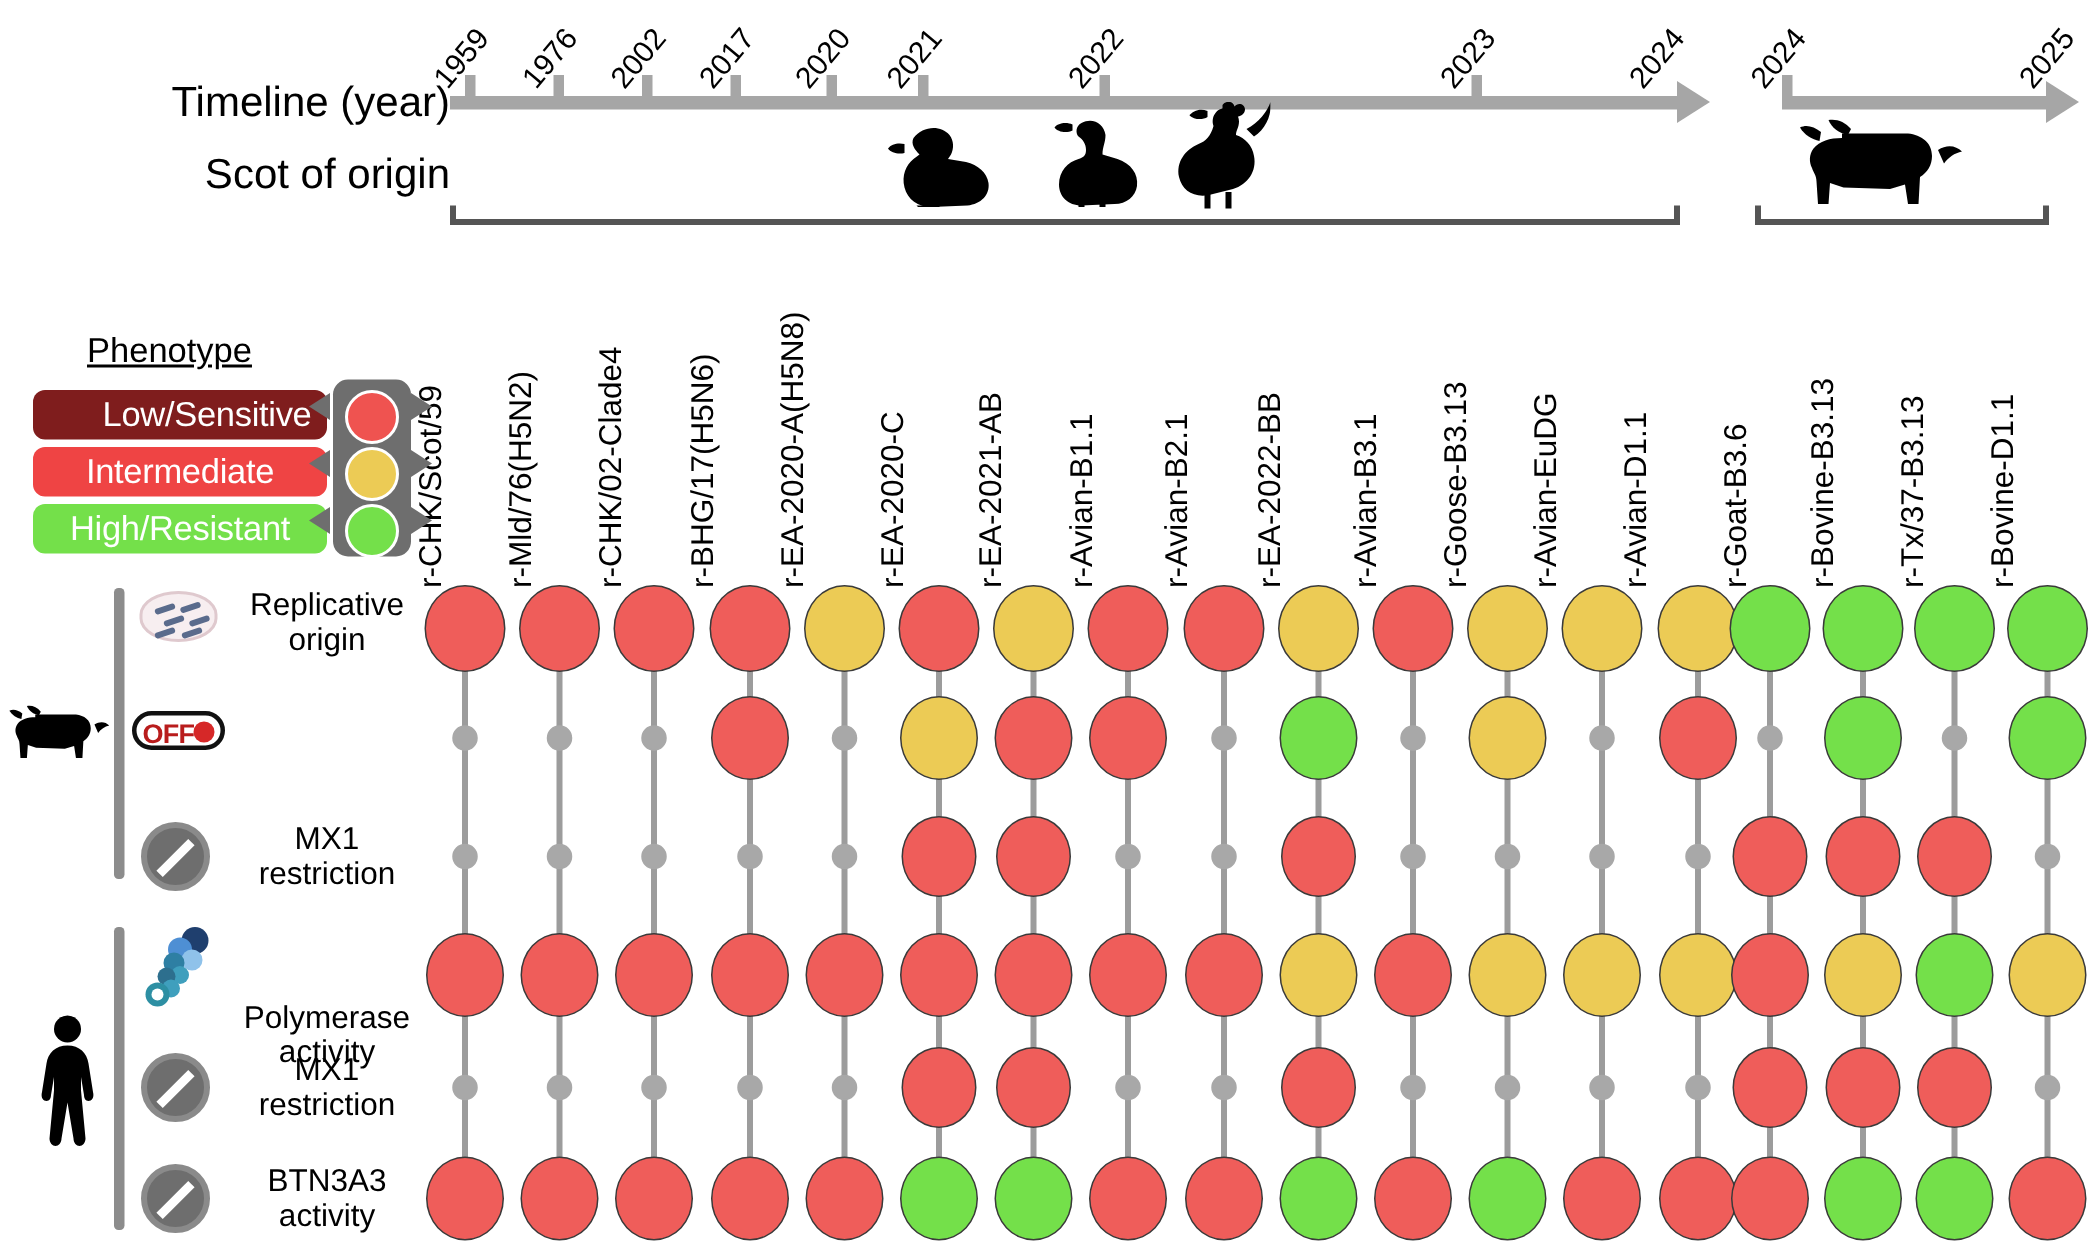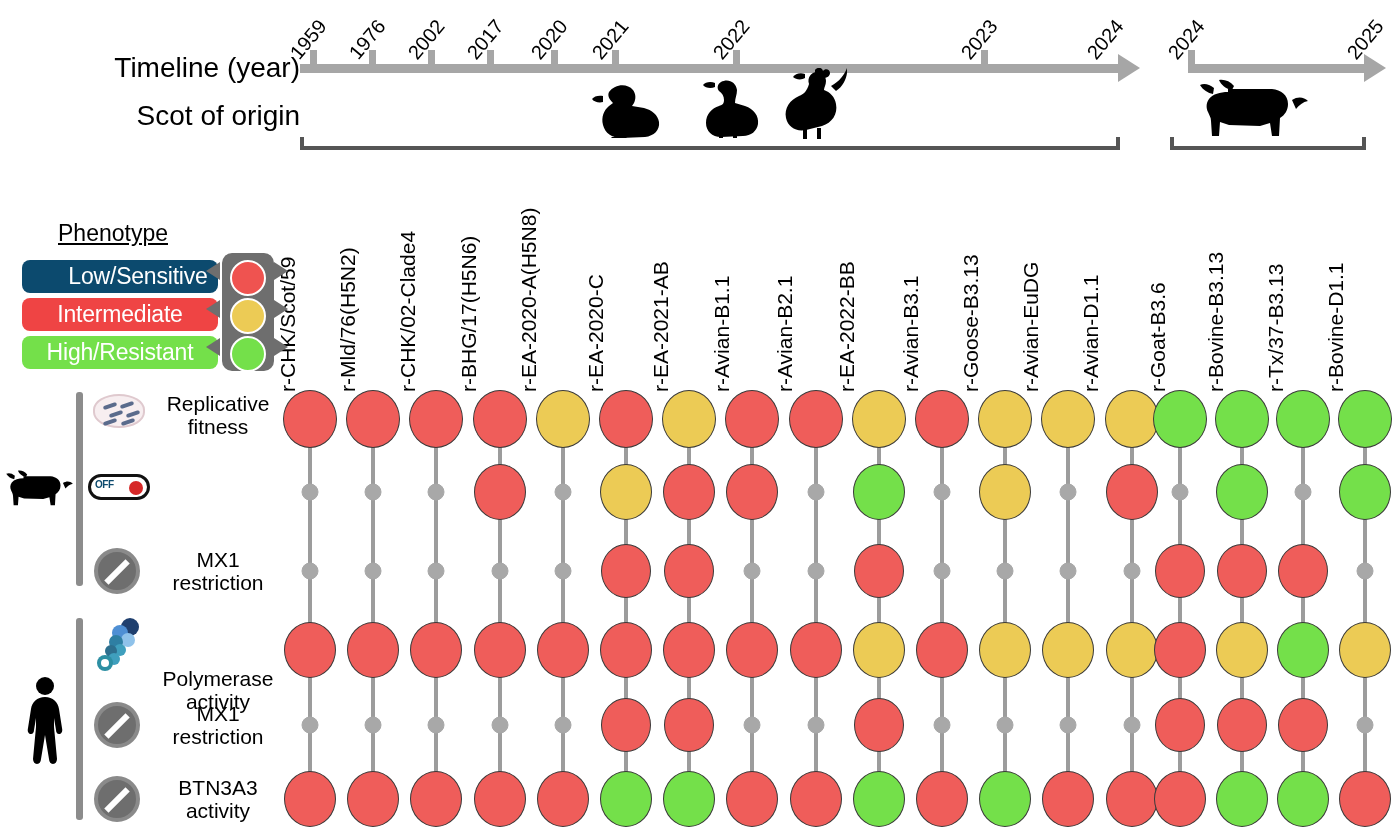--- a/index.html
+++ b/index.html
@@ -170,23 +170,23 @@
   .off-toggle {
     position: absolute;
     width: 62px; height: 26px;
     border: 3px solid #111;
     border-radius: 13px;
     background: #fff;
   }
   .off-toggle .txt {
     position: absolute;
     left: 4px; top: 2px;
-    font-size: 10px;
+    font-size: 18px;
     font-weight: bold;
-    color: #0c4a6e;
+    color: #b91c1c;
     letter-spacing: -0.5px;
   }
   .off-toggle .dot {
     position: absolute;
     right: 4px; top: 4px;
     width: 14px; height: 14px;
     border-radius: 50%;
     background: #d62828;
   }
   .dish-icon {
@@ -289,21 +289,21 @@
   <div class="col-label" style="left:983px;  top:368px;">r-Goose-B3.13</div>
   <div class="col-label" style="left:1043px; top:368px;">r-Avian-EuDG</div>
   <div class="col-label" style="left:1103px; top:368px;">r-Avian-D1.1</div>
   <div class="col-label" style="left:1170px; top:368px;">r-Goat-B3.6</div>
   <div class="col-label" style="left:1228px; top:368px;">r-Bovine-B3.13</div>
   <div class="col-label" style="left:1288px; top:368px;">r-Tx/37-B3.13</div>
   <div class="col-label" style="left:1348px; top:368px;">r-Bovine-D1.1</div>
 
   <div class="legend-title">Phenotype</div>
 
-  <div class="legend-chip" style="top:260px; background:#0c4a6e;padding-left:36px;">Low/Sensitive</div>
+  <div class="legend-chip" style="top:260px; background:#7f1d1d;padding-left:36px;">Low/Sensitive</div>
   <div class="legend-chip" style="top:298px; background:#ef4444;">Intermediate</div>
   <div class="legend-chip" style="top:336px; background:#74e04a;">High/Resistant</div>
 
   <div class="tl-light">
     <div class="tl-lamp" style="top:7px;  background:#ef5350;"></div>
     <div class="tl-lamp" style="top:45px; background:#eccb55;"></div>
     <div class="tl-lamp" style="top:83px; background:#74e04a;"></div>
   </div>
   <div class="tl-vis" style="left:206px; top:262px; border-right:14px solid #6e6e6e;"></div>
   <div class="tl-vis" style="left:206px; top:300px; border-right:14px solid #6e6e6e;"></div>
@@ -329,21 +329,21 @@
 
   <div class="dish-icon" style="left:93px; top:394px;">
     <i style="left:8px;  top:8px;"></i>
       <i style="left:25px; top:7px;"></i>
     <i style="left:14px; top:16px;"></i>
       <i style="left:31px; top:16px;"></i>
     <i style="left:8px;  top:24px;"></i>
       <i style="left:26px; top:24px;"></i>
   </div>
   <div class="row-text" style="top:392px;">
-    <span>Replicative fitness</span>
+    <span>Replicative origin</span>
   </div>
 
   <div class="off-toggle" style="left:88px; top:474px;">
     <span class="txt">OFF</span>
     <span class="dot"></span>
   </div>
 
   <div class="ban-icon" style="left:94px; top:548px;"></div>
   <div class="row-text" style="top:548px;">
     <span>MX1 restriction</span>

